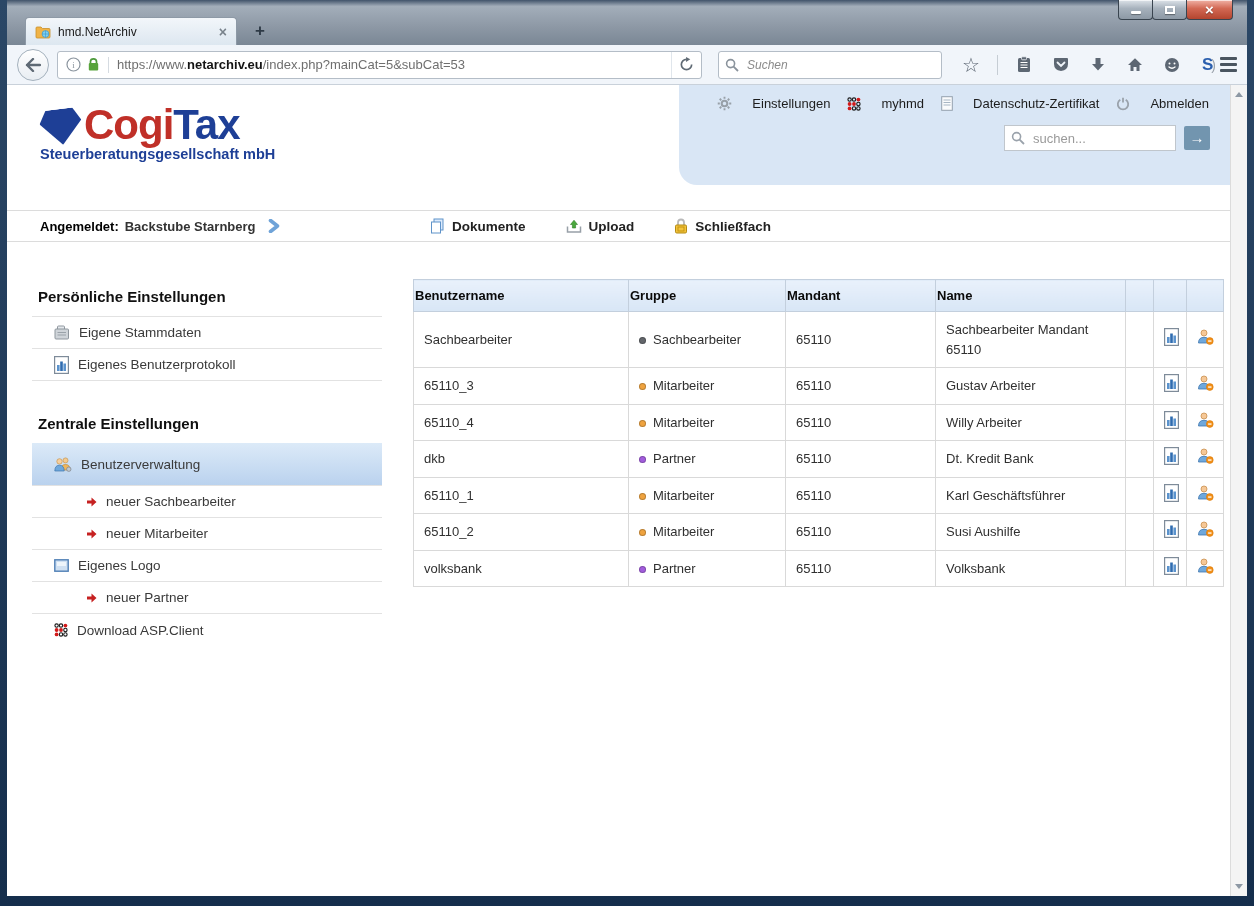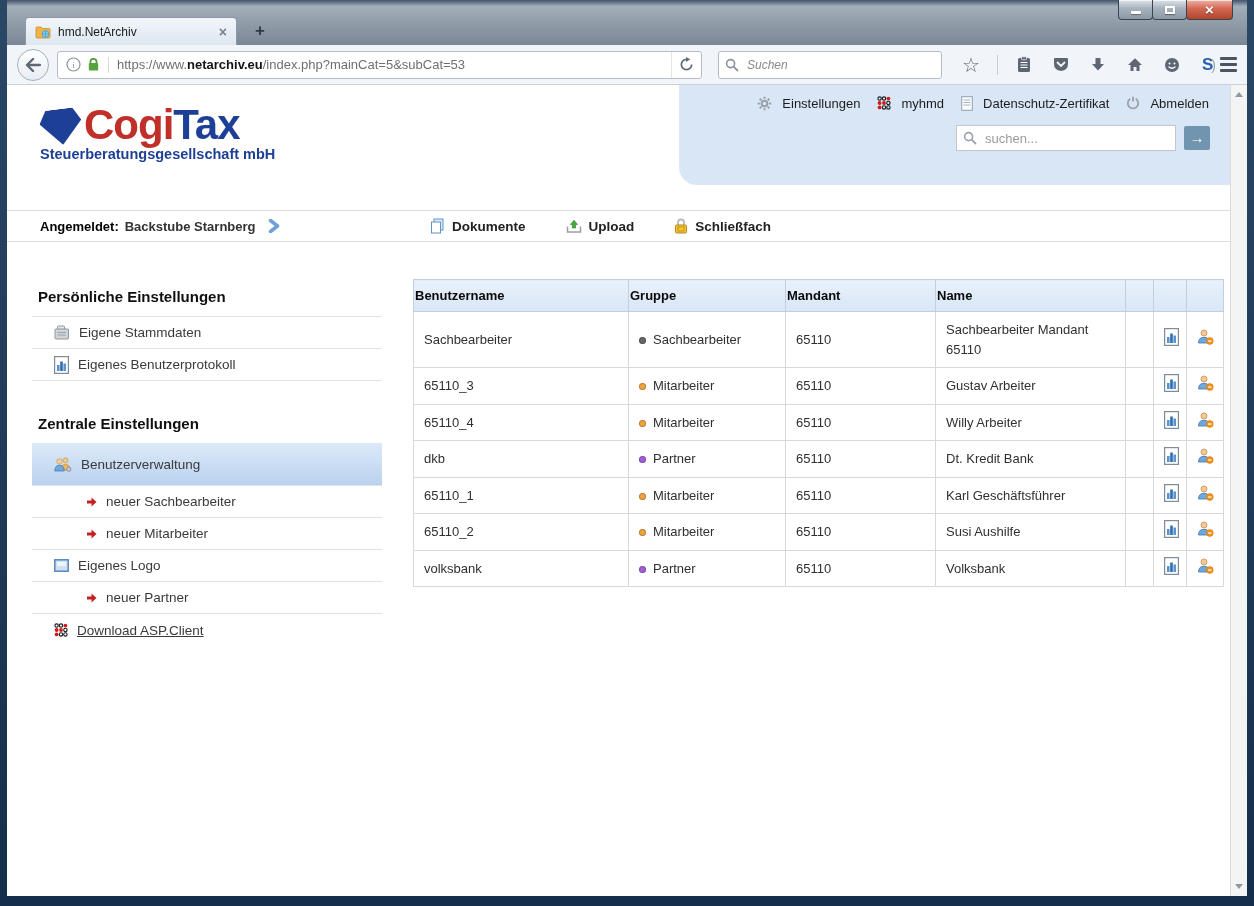--- a/index.html
+++ b/index.html
@@ -45,23 +45,23 @@
   .viewport{display:flex;height:811px;background:#fff;}
   .page{flex:1;position:relative;overflow:hidden;background:#fff;}
   .pg-scrollbar{width:17px;min-width:17px;background:#f4f4f4;border-left:1px solid #dcdcdc;position:relative;}
   .sb-up{position:absolute;top:7px;left:4px;width:0;height:0;border-left:4px solid transparent;border-right:4px solid transparent;border-bottom:5px solid #8d98a4;}
   .sb-down{position:absolute;bottom:7px;left:4px;width:0;height:0;border-left:4px solid transparent;border-right:4px solid transparent;border-top:5px solid #8d98a4;}
 
   
   .site-header{position:relative;height:125px;}
   .blue-panel{position:absolute;top:0;right:0;width:551px;height:100px;background:#d9e6f5;border-bottom-left-radius:18px;}
   .hd-links{position:absolute;top:11px;right:21px;display:flex;align-items:center;gap:17px;font-size:13px;color:#1d1d1d;}
-  .hd-link{display:flex;align-items:flex-start;gap:10px;white-space:nowrap;}
+  .hd-link{display:flex;align-items:center;gap:20px;white-space:nowrap;}
   .hd-search{position:absolute;top:40px;right:20px;display:flex;align-items:center;}
-  .hd-search-box{width:220px;height:26px;background:#fff;border:1px solid #c0c6cc;display:flex;align-items:center;padding:0 6px;}
+  .hd-search-box{width:172px;height:26px;background:#fff;border:1px solid #c0c6cc;display:flex;align-items:center;padding:0 6px;}
   .hd-search-box input{border:none;outline:none;flex:1;min-width:0;font-size:13px;margin-left:6px;color:#444;font-family:"Liberation Sans",sans-serif;}
   .hd-search-box input::placeholder{color:#9a9a9a;}
   .hd-search-btn{width:26px;height:24px;background:#7295af;border-radius:2px;margin-left:8px;color:#fff;text-align:center;line-height:23px;font-size:15px;font-weight:bold;}
   .logo{position:absolute;top:20px;left:33px;}
   .logo-row{display:flex;align-items:flex-start;}
   .pentagon{width:42px;height:36px;background:#1e3f96;clip-path:polygon(50% 100%,0% 36%,18% 0%,82% 0%,100% 36%);transform:rotate(-7deg);margin:4px 2px 0 0;}
   .logo-cogi{font-size:42px;font-weight:bold;color:#c03028;letter-spacing:-1px;line-height:0.95;}
   .logo-tax{color:#1e3f96;}
   .logo-sub{font-size:14.5px;font-weight:bold;color:#1e3f96;margin-top:1px;}
 
@@ -72,21 +72,21 @@
   .nav-chevron{margin-left:12px;display:flex;align-items:center;}
   .nav-links{position:absolute;left:423px;top:0;height:100%;display:flex;align-items:center;gap:40px;}
   .nav-link{display:flex;align-items:center;gap:7px;font-size:13.5px;color:#222;white-space:nowrap;}
 
   
   .content{display:flex;align-items:flex-start;}
   .sidebar{margin:46px 0 0 25px;width:350px;}
   .sb-heading{font-size:15px;font-weight:bold;color:#101010;padding:0 0 11px 6px;}
   .sb-heading.hr{border-bottom:1px solid #e2e2e2;}
   .sb-item{display:flex;align-items:center;gap:9px;height:32px;padding-left:22px;font-size:13.5px;color:#3a3a3a;border-bottom:1px solid #e2e2e2;}
-  .sb-item:last-child{border-bottom:none;text-decoration:underline;}
+  .sb-item:last-child{border-bottom:none;}
   .sb-item.sub{padding-left:55px;}
   .sb-item.selected{background:linear-gradient(#dcea f8,#bad2ee);background:linear-gradient(#dceaf8,#bad2ee);height:43px;}
   .sb-section2{margin-top:34px;}
   .ico{display:inline-flex;align-items:center;justify-content:center;}
 
   .main{margin:37px 0 0 31px;}
   table.users{border-collapse:collapse;width:810px;table-layout:fixed;}
   table.users th{background:linear-gradient(#e9f1fb,#d8e6f6);font-size:13px;font-weight:bold;color:#0a0a0a;text-align:left;padding:8px 1px;border:1px solid #c3cfdd;}
   table.users td{font-size:13px;color:#303030;padding:6px 10px;border:1px solid #d9d9d9;height:36px;vertical-align:middle;line-height:1.5;}
   table.users tbody tr:first-child td{height:56px;}

